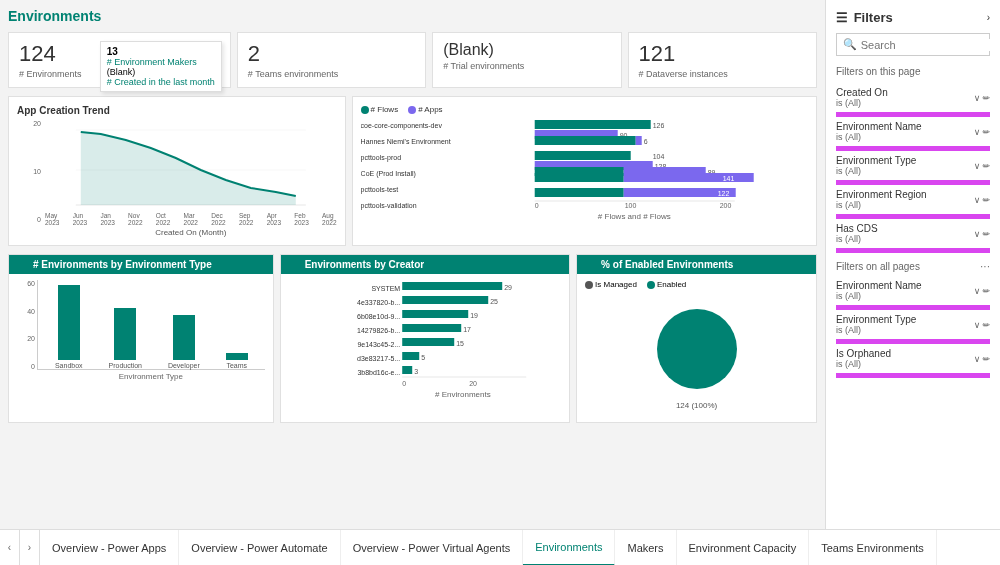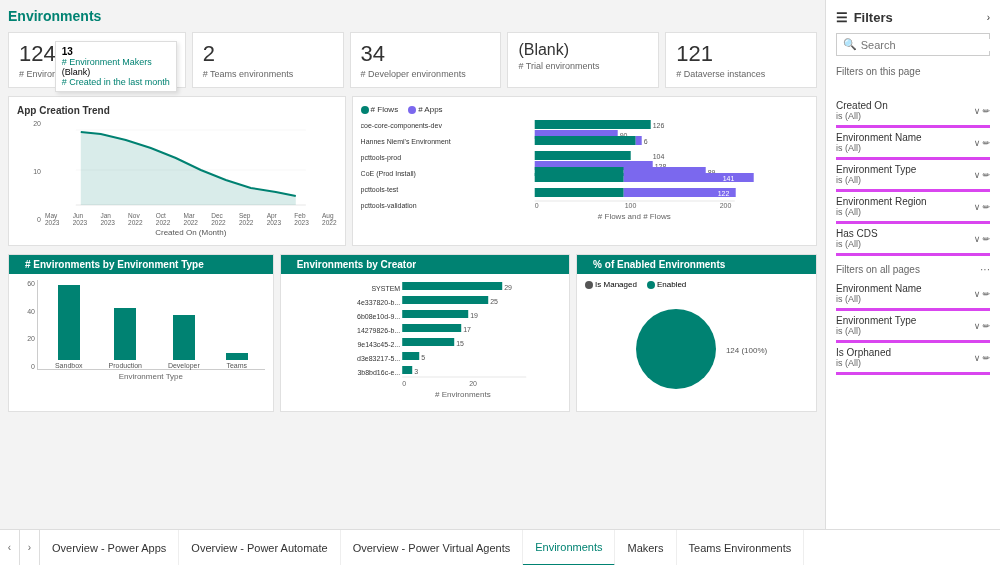--- a/index.html
+++ b/index.html
@@ -21,37 +21,37 @@
 
     
     .charts-row { display: flex; gap: 6px; margin-bottom: 8px; }
     .chart-card { background: white; border: 1px solid #e0e0e0; padding: 8px; flex: 1; }
     .chart-title { font-size: 10px; font-weight: 600; color: #333; margin-bottom: 4px; }
     .chart-title-bar { background: #008272; color: white; font-size: 10px; font-weight: 600; padding: 4px 8px; margin: -8px -8px 6px -8px; }
 
     
     .bottom-row { display: flex; gap: 6px; }
     .bottom-card { background: white; border: 1px solid #e0e0e0; padding: 8px; flex: 1; }
-    .bottom-title-bar { background: #008272; color: white; font-size: 10px; font-weight: 600; padding: 4px 16px; margin: -8px -8px 6px -8px; }
+    .bottom-title-bar { background: #008272; color: white; font-size: 10px; font-weight: 600; padding: 4px 24px; margin: -8px -8px 6px -8px; }
 
     
     svg { display: block; }
 
     
     .filter-panel { width: 175px; background: white; border-left: 1px solid #ddd; padding: 10px; overflow-y: auto; flex-shrink: 0; }
     .filter-header { display: flex; align-items: center; justify-content: space-between; margin-bottom: 8px; }
     .filter-title { font-size: 13px; font-weight: 600; color: #333; display: flex; align-items: center; gap: 6px; }
     .filter-expand { color: #333; font-size: 10px; cursor: pointer; }
 
     .filter-search { display: flex; align-items: center; border: 1px solid #ccc; padding: 4px 6px; margin-bottom: 10px; }
     .filter-search input { border: none; outline: none; font-size: 11px; flex: 1; }
     .search-icon-small { color: #666; font-size: 11px; margin-right: 4px; }
 
-    .filter-section-label { font-size: 10px; color: #666; margin-bottom: 19px; font-weight: 400; }
-    .filter-item { display: flex; align-items: center; justify-content: space-between; padding: 4px 0; border-bottom: 3px solid #d946ef; }
+    .filter-section-label { font-size: 10px; color: #666; margin-bottom: 6px; font-weight: 400; }
+    .filter-item { display: flex; align-items: center; justify-content: space-between; padding: 4px 0; border-bottom: 5px solid #d946ef; }
     .filter-item-left { flex: 1; }
     .filter-item-name { font-size: 10px; color: #333; font-weight: 500; }
     .filter-item-val { font-size: 9px; color: #666; }
     .filter-item-icons { display: flex; gap: 2px; align-items: center; }
     .filter-chevron { color: #666; font-size: 9px; cursor: pointer; }
     .filter-edit { color: #666; font-size: 9px; cursor: pointer; }
     .filter-all-pages { font-size: 10px; color: #666; margin: 8px 0 4px 0; display: flex; justify-content: space-between; }
 
     
     .tab-bar { display: flex; align-items: center; background: white; border-top: 1px solid #ddd; height: 36px; overflow-x: auto; flex-shrink: 0; }
@@ -87,24 +87,20 @@
             <div style="color:#008272; font-size:9px;"># Created in the last month</div>
           </div>
         </div>
       </div>
 
       <div class="kpi-card">
         <div class="kpi-main">2</div>
         <div class="kpi-label"># Teams environments</div>
       </div>
 
-      <div class="kpi-card">
-        <div class="kpi-main">34</div>
-        <div class="kpi-label"># Developer environments</div>
-      </div>
 
       <div class="kpi-card">
         <div class="kpi-main" style="font-size:16px;">(Blank)</div>
         <div class="kpi-label"># Trial environments</div>
       </div>
 
       <div class="kpi-card">
         <div class="kpi-main">121</div>
         <div class="kpi-label"># Dataverse instances</div>
       </div>
@@ -283,21 +279,21 @@
         </div>
         <div style="font-size:8px; color:#666; text-align:center; margin-left:76px;"># Environments</div>
       </div>
 
       <div class="bottom-card" style="flex:0.9;">
         <div class="bottom-title-bar">% of Enabled Environments</div>
         <div class="pie-legend">
           <span><span style="display:inline-block;width:8px;height:8px;background:#555;border-radius:50%;margin-right:2px;vertical-align:middle;"></span><span>Is Managed</span></span>
           <span><span style="display:inline-block;width:8px;height:8px;background:#008272;border-radius:50%;margin-right:2px;vertical-align:middle;"></span><span>Enabled</span></span>
         </div>
-        <div style="display:flex; justify-content:center; align-items:center; padding:4px 0;">
+        <div style="display:flex; justify-content:center; align-items:center; flex-direction:column; padding:4px 0;">
           <svg width="100" height="100" viewBox="0 0 100 100">
             <circle cx="50" cy="50" r="40" fill="#008272"></circle>
           </svg>
           <div style="font-size:8px; color:#555; margin-top:2px;">124 (100%)</div>
         </div>
       </div>
 
     </div>
   </div>
 
@@ -411,14 +407,15 @@
 </div>
 
 <div class="tab-bar">
   <div class="tab-nav-btn">‹</div>
   <div class="tab-nav-btn">›</div>
   <div class="tab-item">Overview - Power Apps</div>
   <div class="tab-item">Overview - Power Automate</div>
   <div class="tab-item">Overview - Power Virtual Agents</div>
   <div class="tab-item active">Environments</div>
   <div class="tab-item">Makers</div>
+  <div class="tab-item">Environment Capacity</div>
   <div class="tab-item">Teams Environments</div>
 </div>
 
 </body></html>

